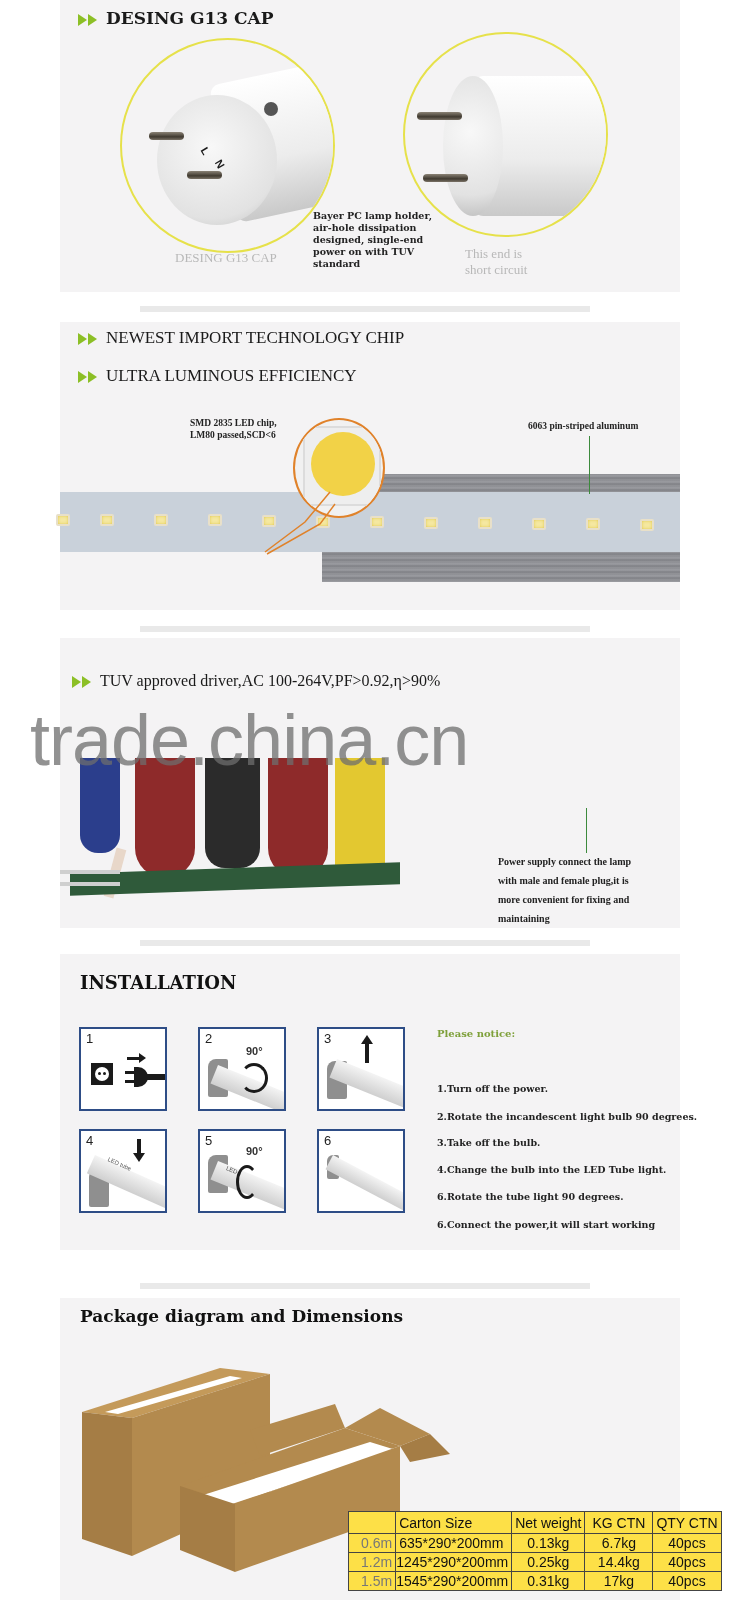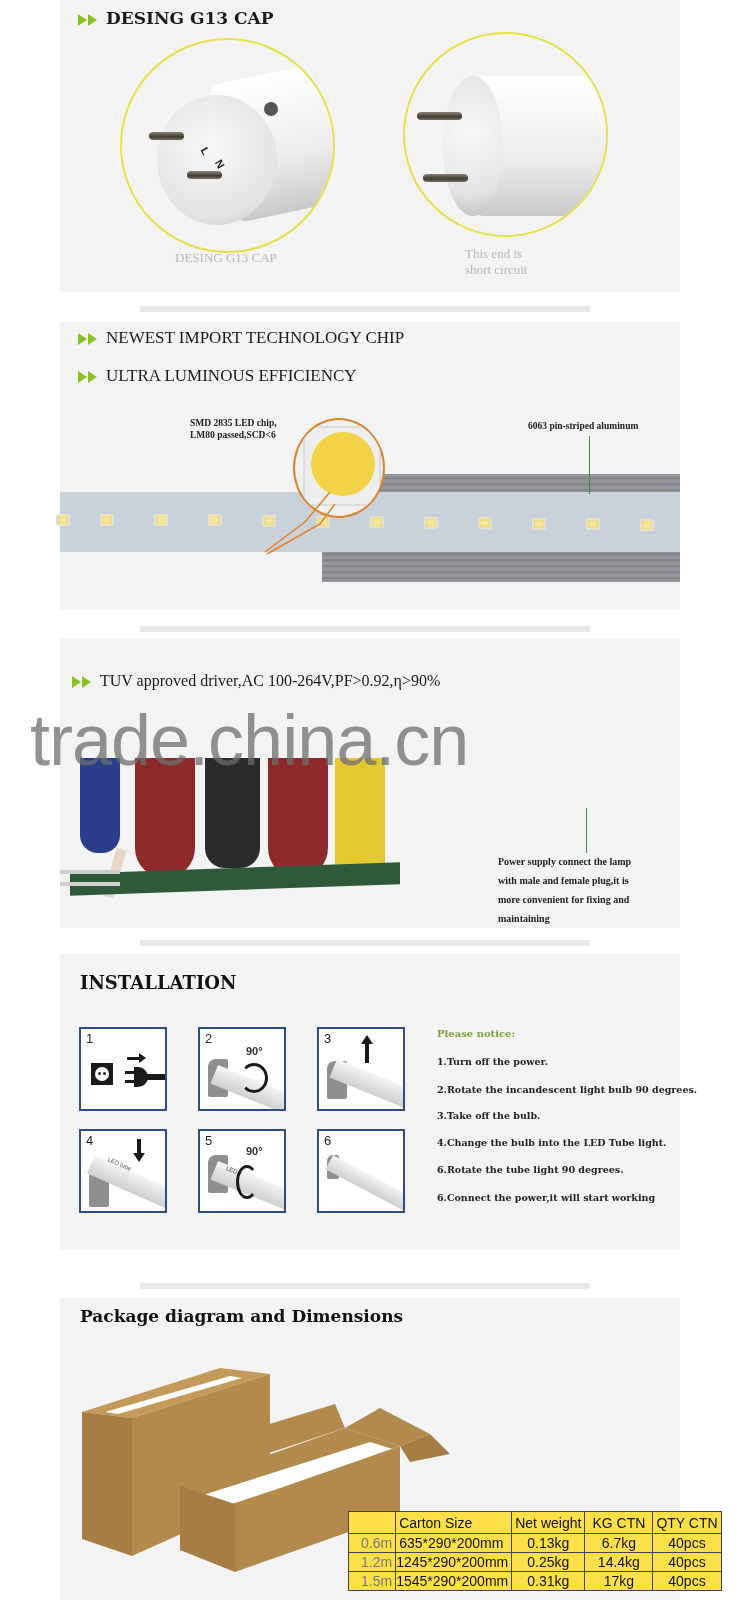--- a/index.html
+++ b/index.html
@@ -16,21 +16,21 @@
   .tube { position: absolute; background: linear-gradient(180deg,#ffffff 0%,#ececec 60%,#c9c9c9 100%); }
   .cap { position: absolute; border-radius: 50%; background: radial-gradient(circle at 45% 40%, #f8f8f8 0%, #e2e2e2 70%, #bdbdbd 100%); }
   .pin { position: absolute; height: 8px; border-radius: 4px; background: linear-gradient(180deg,#8a8275,#403a30 60%,#7a7266); }
   .strip { position: absolute; background: #c9d1da; }
   .led { position: absolute; width: 14px; height: 12px; background: #f5e8a0; border: 2px solid #e8e0c9; border-radius: 2px; box-shadow: inset 0 0 3px #e2c94e; }
   .alu { position: absolute; background: repeating-linear-gradient(180deg,#8d8e93 0px,#9c9da2 2px,#7f8085 4px,#96979b 6px); }
   .watermark { position: absolute; left: 30px; top: 690px; font-family: "Liberation Sans", sans-serif; font-size: 72px; color: rgba(110,110,110,0.75); letter-spacing: -1px; white-space: nowrap; line-height: 100px; }
   .step-box { position: absolute; width: 88px; height: 84px; border: 2px solid #2e4d86; background: #ffffff; overflow: hidden; }
   .step-num { position: absolute; left: 5px; top: 2px; font-family: "Liberation Sans", sans-serif; font-size: 13px; color: #222; }
   .notice-title { position: absolute; font-family: "DejaVu Serif", serif; font-weight: bold; font-size: 10px; color: #7ea03a; }
-  .notice-item { position: absolute; font-family: "DejaVu Serif", serif; font-weight: bold; font-size: 9.5px; color: #222; white-space: nowrap; }
+  .notice-item { position: absolute; font-family: "DejaVu Serif", serif; font-weight: bold; font-size: 9.5px; color: #222; white-space: nowrap; margin-top: 27px; }
   .section-title { position: absolute; font-family: "DejaVu Serif", serif; font-weight: bold; color: #111; white-space: nowrap; }
   table.pack { position: absolute; left: 348px; top: 1511px; border-collapse: collapse; background: #fde047; font-family: "Liberation Sans", sans-serif; font-size: 14px; }
   table.pack td { border: 1.5px solid #444; padding: 0 3px; height: 19px; text-align: center; white-space: nowrap; color: #111; }
   table.pack td.len { color: #777; width: 36px; padding-left: 12px; }
   table.pack tr.hdr td { height: 22px; }
 </style>
 </head>
 <body>
 
 <div class="panel" style="top:0; height:292px;">
@@ -42,20 +42,27 @@
     <div class="tube" style="left:100px; top:30px; width:140px; height:140px; transform:rotate(-12deg); border-radius:10px;"></div>
     <div class="cap" style="left:35px; top:55px; width:120px; height:130px;"></div>
     <div class="pin" style="left:27px; top:92px; width:35px;"></div>
     <div class="pin" style="left:65px; top:131px; width:35px;"></div>
     <div style="position:absolute; left:142px; top:62px; width:14px; height:14px; border-radius:50%; background:#555;"></div>
     <span style="position:absolute; left:80px; top:105px; font-family:'Liberation Sans',sans-serif; font-size:11px; font-weight:bold; transform:rotate(60deg);">L</span>
     <span style="position:absolute; left:94px; top:118px; font-family:'Liberation Sans',sans-serif; font-size:11px; font-weight:bold; transform:rotate(60deg);">N</span>
   </div>
   <div class="grey-cap" style="left:115px; top:250px;">DESING G13 CAP</div>
 
+  <div class="caption" style="left:253px; top:210px;">
+    <div>Bayer PC lamp holder,</div>
+    <div>air-hole dissipation</div>
+    <div>designed, single-end</div>
+    <div>power on with TUV</div>
+    <div>standard</div>
+  </div>
 
   <div class="circle" style="left:343px; top:32px; width:205px; height:205px;">
     <div class="tube" style="left:70px; top:42px; width:150px; height:140px; border-radius:8px;"></div>
     <div class="cap" style="left:38px; top:42px; width:60px; height:140px; border-radius:50%;"></div>
     <div class="pin" style="left:12px; top:78px; width:45px;"></div>
     <div class="pin" style="left:18px; top:140px; width:45px;"></div>
   </div>
   <div class="grey-cap" style="left:405px; top:246px;">
     <div>This end is</div>
     <div>short circuit</div>

